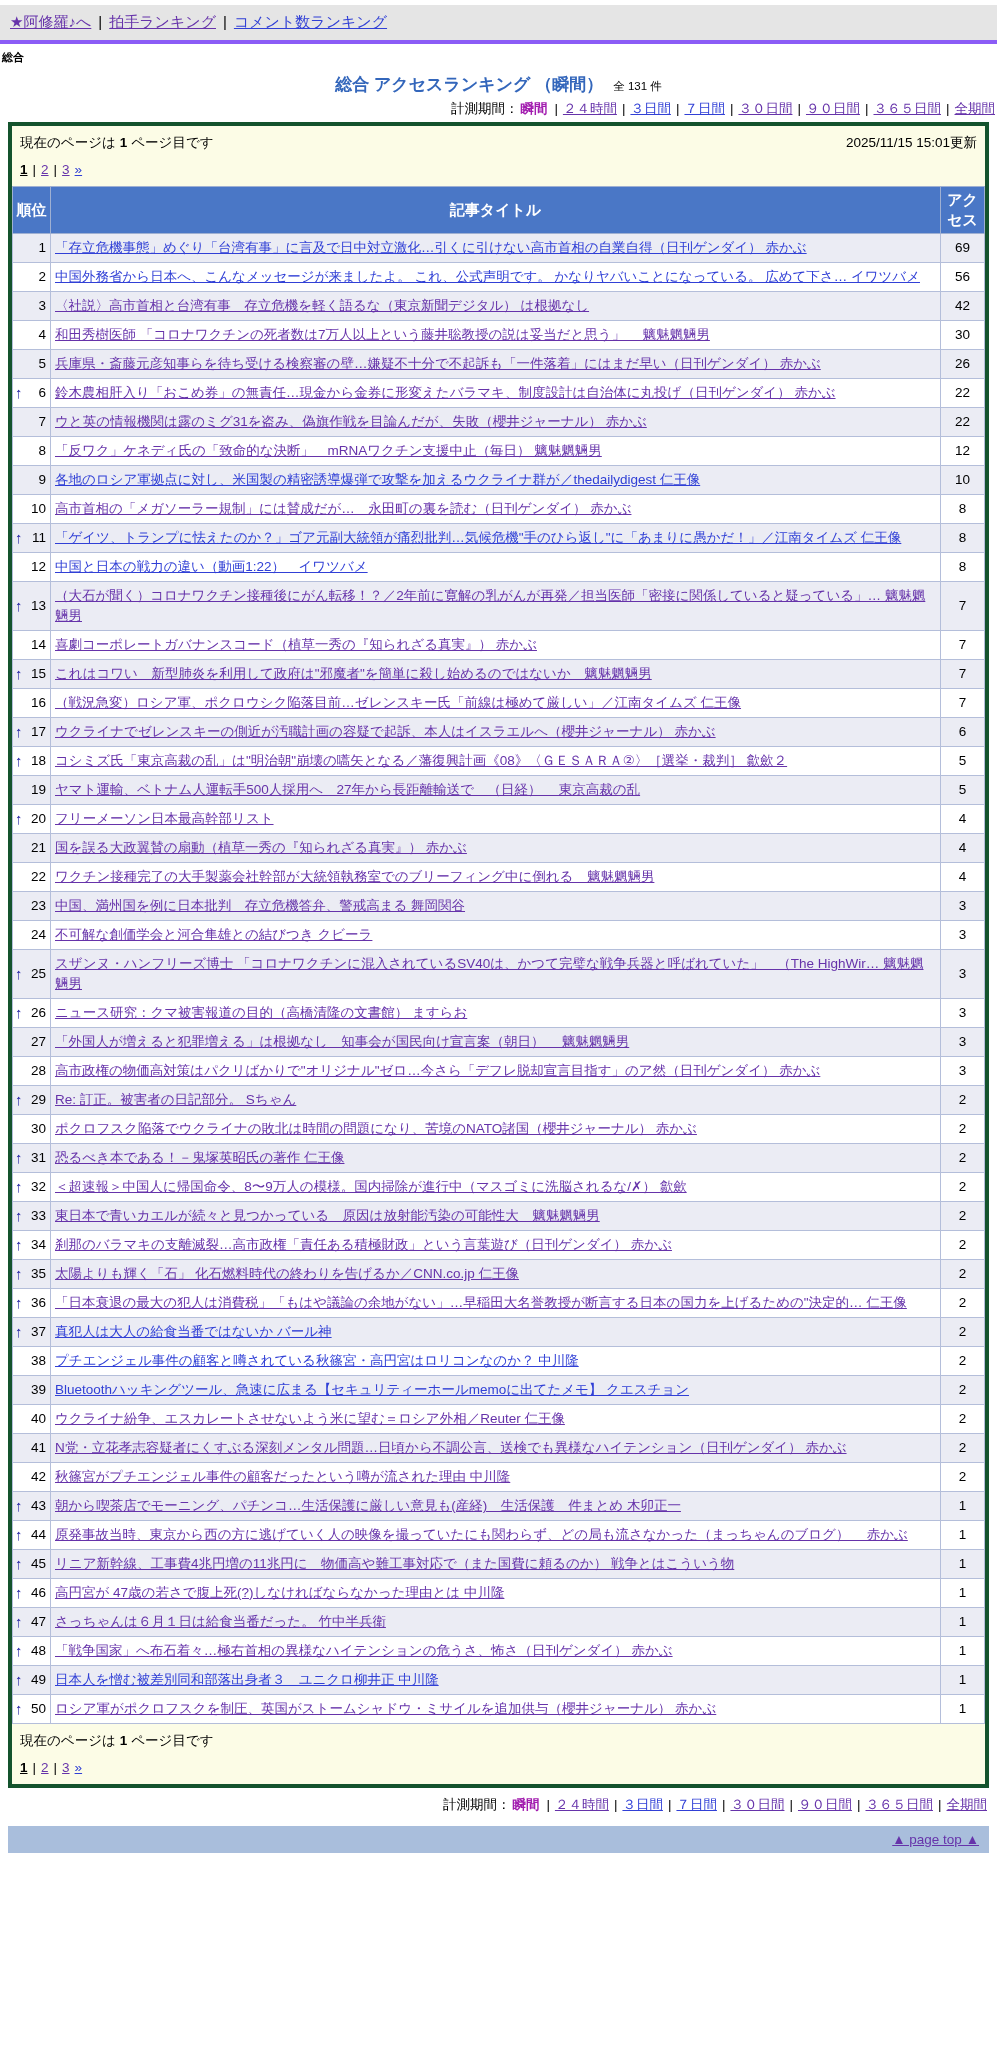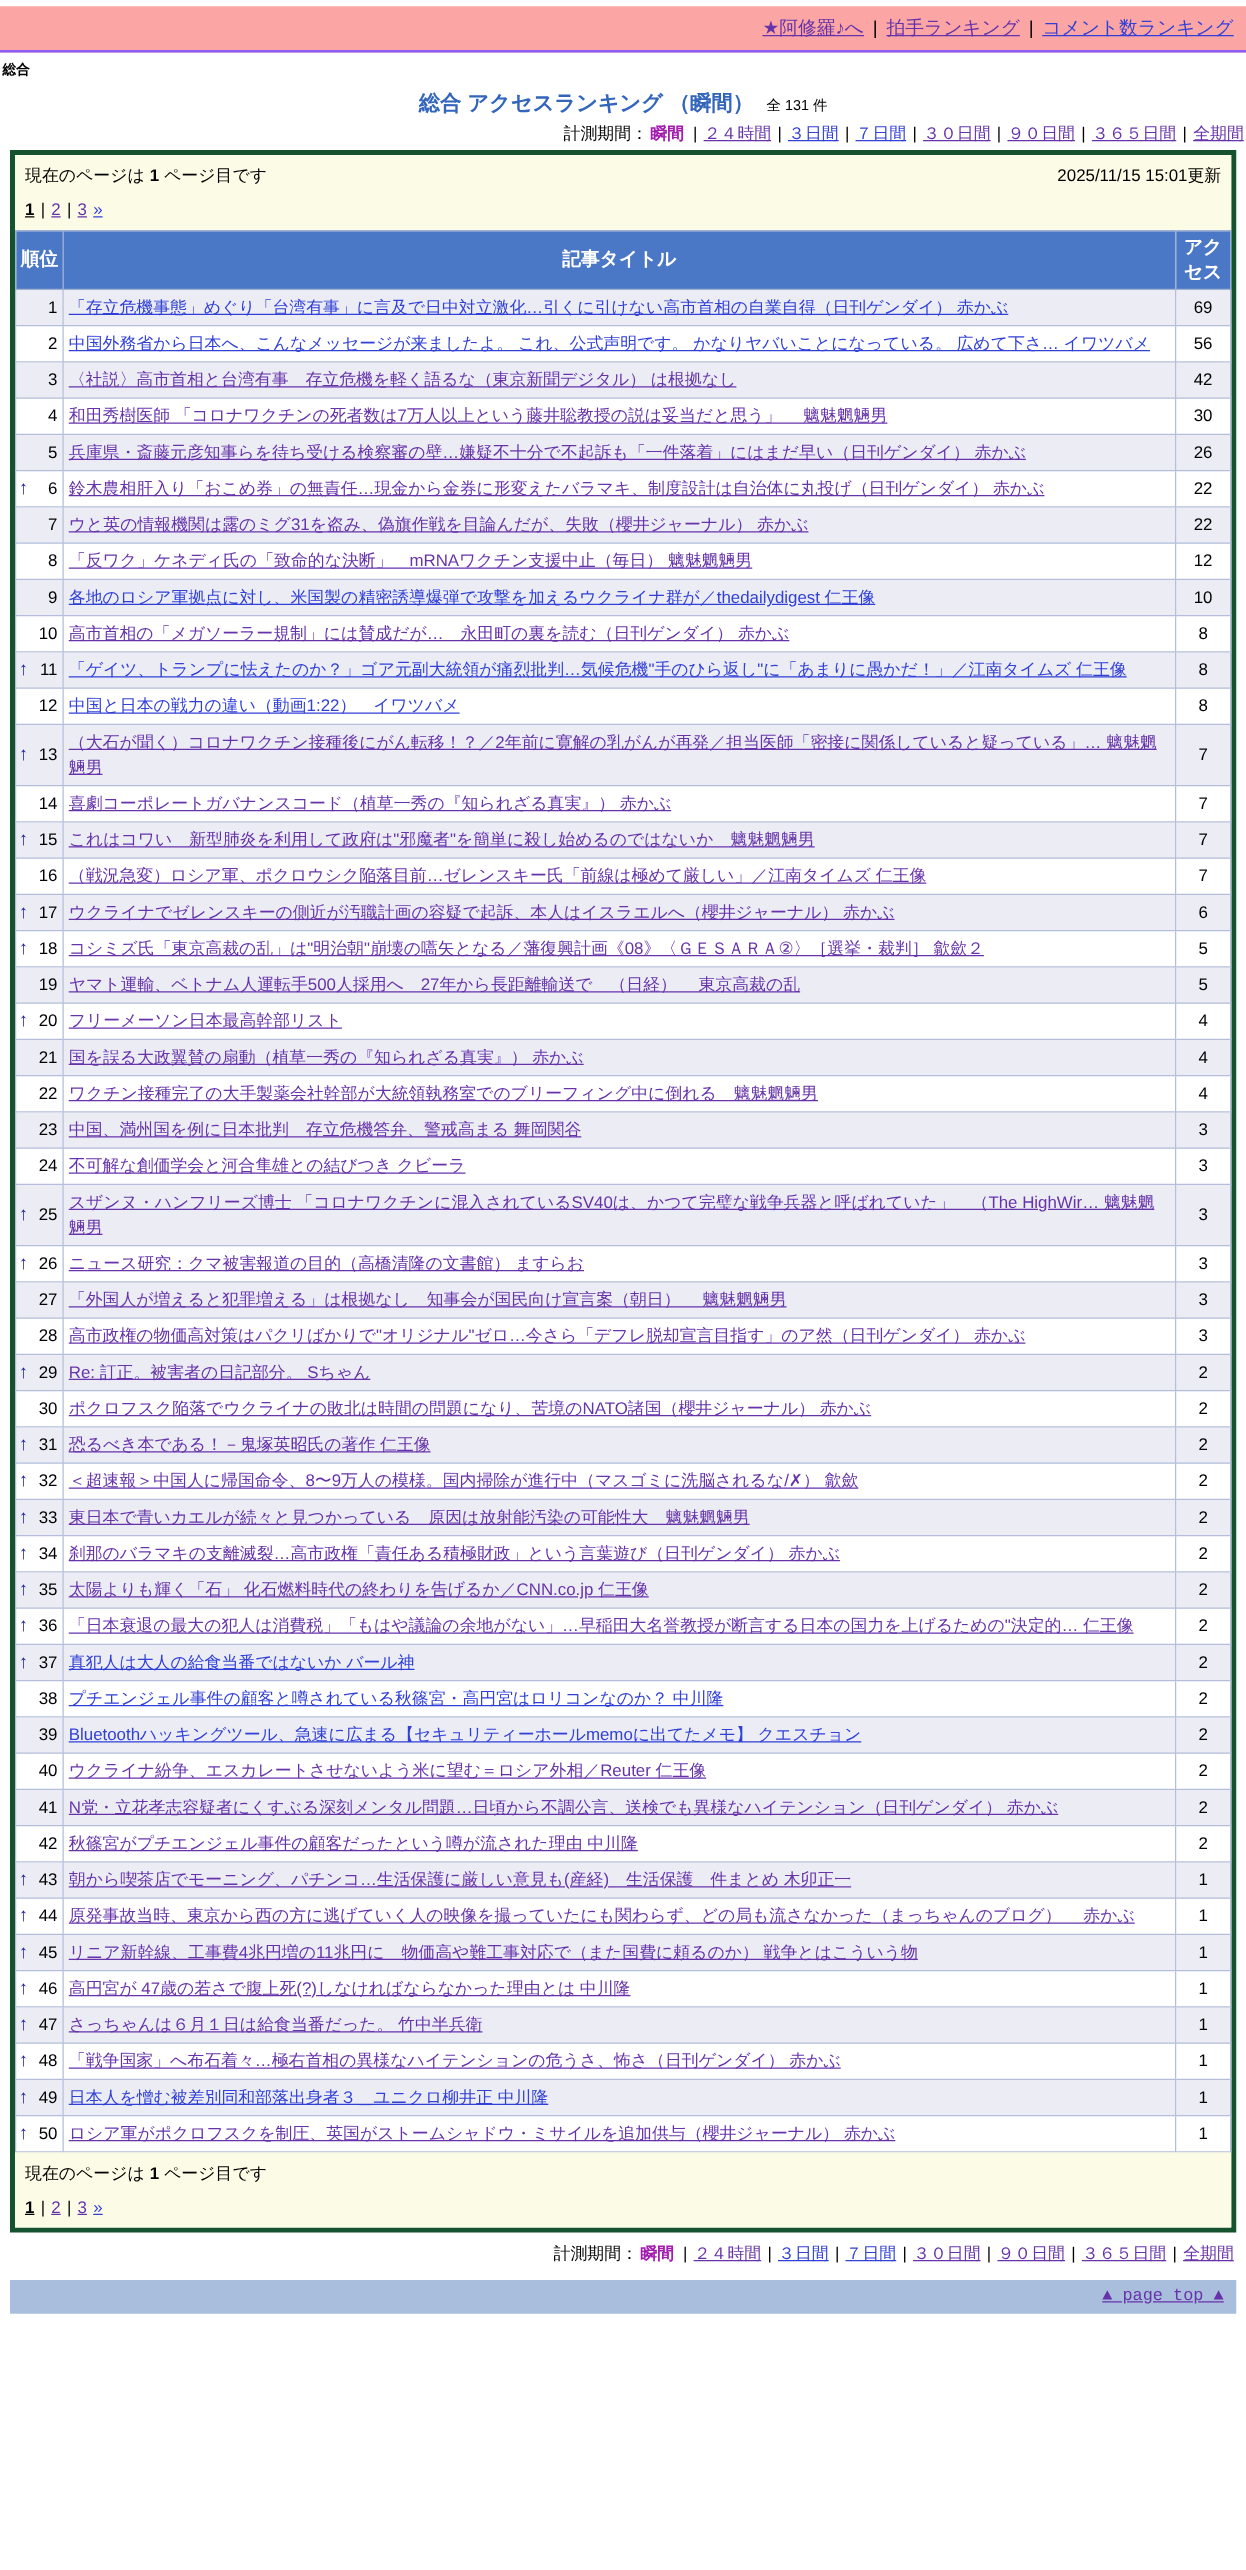--- a/index.html
+++ b/index.html
@@ -2,21 +2,21 @@
 <html lang="ja"><head>
 <meta charset="utf-8">
 <style>
   html,body{margin:0;padding:0;background:#ffffff;}
   body{width:997px;font-family:"Liberation Sans","DejaVu Sans",sans-serif;color:#000;}
   a{text-decoration:underline;cursor:pointer;}
   a.unvisited{color:#3140d6;}
   a.visited{color:#6633aa;}
 
   
-  .topbar{margin-top:5px;background:#fca5a5;border-bottom:2px solid #8b5cf6;padding:8px 10px;font-size:15px;text-align:right;}
+  .topbar{margin-top:5px;background:#e5e5e5;border-bottom:4px solid #8b5cf6;padding:8px 10px;font-size:15px;}
   .topbar .sep{color:#000;margin:0 7px;}
 
   .category{font-size:11px;font-weight:bold;padding:6px 2px 2px 2px;}
 
   .title-row{text-align:center;margin:6px 0 2px 0;}
   .page-title{color:#3366bb;font-weight:bold;font-size:17px;}
   .total-count{font-size:11.5px;color:#000;margin-left:10px;}
 
   .periods{text-align:right;font-size:13.5px;margin:4px 2px 4px 0;}
   .periods .plabel{color:#000;}
@@ -39,21 +39,21 @@
   table.ranking th{background:#4a77c6;color:#fff;font-weight:bold;font-size:15px;line-height:20px;padding:3px 1px;border:1px solid #9fb0d2;}
   table.ranking td{border:1px solid #b4beda;padding:4px 4px;font-size:13.5px;line-height:20px;vertical-align:middle;word-break:break-all;}
   col.c-rank{width:38px;}
   col.c-access{width:44px;}
   tr.odd{background:#ebecf4;}
   tr.even{background:#ffffff;}
   td.rank-cell{text-align:right;padding-right:5px;position:relative;}
   .up-arrow{position:absolute;left:2px;top:50%;transform:translateY(-50%);color:#2323a6;font-weight:bold;font-size:15px;}
   td.access-cell{text-align:center;}
 
-  .pagetop-bar{margin:10px 8px 22px 8px;background:#a9bedc;padding:6px 10px;text-align:right;font-size:13.5px;font-family:Liberation Mono, monospace;}
+  .pagetop-bar{margin:10px 8px 22px 8px;background:#a9bedc;padding:6px 10px;text-align:right;font-size:13.5px;}
 </style>
 </head>
 <body>
 
 <div class="topbar" id="topnav"><a class="visited">★阿修羅♪へ</a><span class="sep">|</span><a class="visited">拍手ランキング</a><span class="sep">|</span><a class="unvisited">コメント数ランキング</a></div>
 
 <div class="category">総合</div>
 
 <div class="title-row">
   <span class="page-title">総合 アクセスランキング （瞬間）</span><span class="total-count">全 131 件</span>

